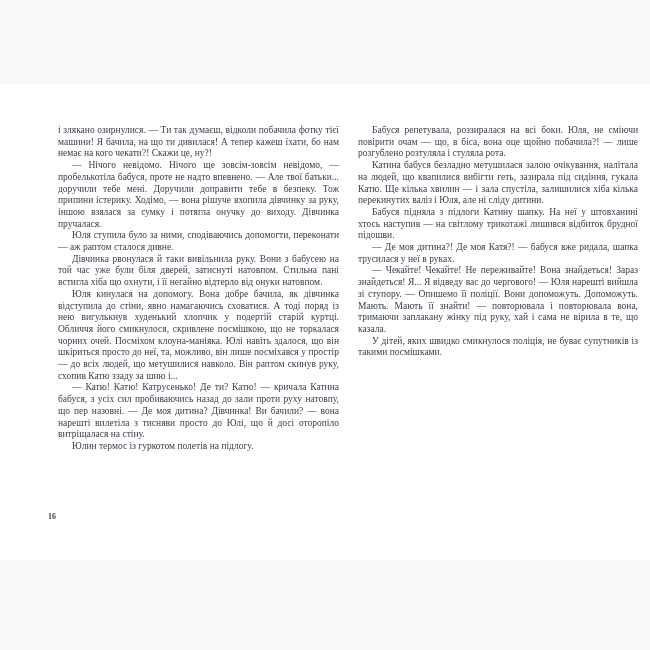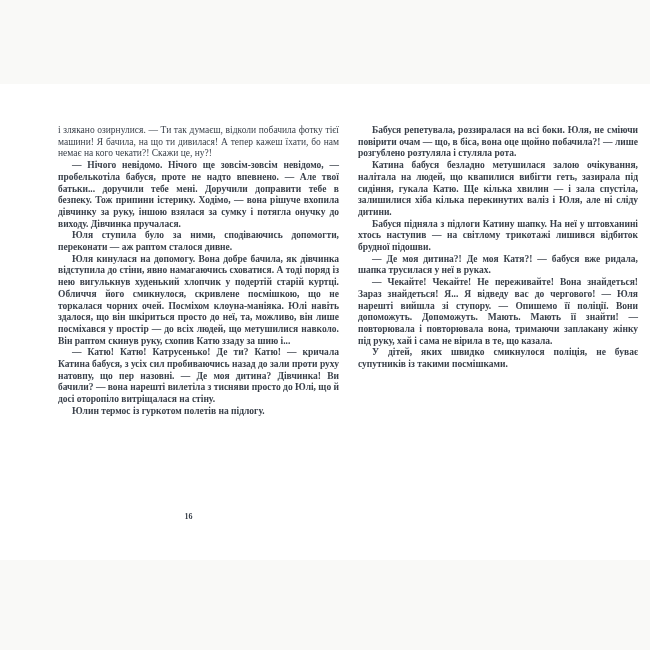--- a/index.html
+++ b/index.html
@@ -24,41 +24,42 @@
     top: 41px;
     font-size: 9.5px;
     line-height: 11.7px;
     color: var(--text, #3a414b);
     text-align: justify;
     hyphens: auto;
   }
   .text-col.left  { left: 58px;  width: 281px; }
   .text-col.right { left: 358px; width: 280px; }
   p.para { margin: 0; padding: 0; }
-  p.para.indent { text-indent: 14px; font-weight: bold; }
+  p.para.indent { text-indent: 14px; }
   .page-number {
     position: absolute;
     left: 48px;
     width: 281px;
     top: 428px;
-    text-align: center;
+    text-align: left;
     font-size: 8px;
     font-weight: bold;
     color: var(--text, #3a414b);
   }
 </style>
 </head>
 <body>
 
 <div class="screen">
   <div class="page-spread">
     <div class="text-col left">
         <p class="para">і злякано озирнулися. — Ти так думаєш, відколи побачила фотку тієї машини! Я бачила, на що ти дивилася! А тепер кажеш їхати, бо нам немає на кого чекати?! Скажи це, ну?!</p>
         <p class="para indent">— Нічого невідомо. Нічого ще зовсім-зовсім невідомо, — пробелькотіла бабуся, проте не надто впевнено. — Але твої батьки... доручили тебе мені. Доручили доправити тебе в безпеку. Тож припини істерику. Ходімо, — вона рішуче вхопила дівчинку за руку, іншою взялася за сумку і потягла онучку до виходу. Дівчинка пручалася.</p>
         <p class="para indent">Юля ступила було за ними, сподіваючись допомогти, переконати — аж раптом сталося дивне.</p>
+        <p class="para indent">Дівчинка рвонулася й таки вивільнила руку. Вони з бабусею на той час уже були біля дверей, затиснуті натовпом. Стильна пані встигла хіба що охнути, і її негайно відтерло від онуки натовпом.</p>
         <p class="para indent">Юля кинулася на допомогу. Вона добре бачила, як дівчинка відступила до стіни, явно намагаючись сховатися. А тоді поряд із нею вигулькнув худенький хлопчик у подертій старій куртці. Обличчя його смикнулося, скривлене посмішкою, що не торкалася чорних очей. Посміхом клоуна-маніяка. Юлі навіть здалося, що він шкіриться просто до неї, та, можливо, він лише посміхався у простір — до всіх людей, що метушилися навколо. Він раптом скинув руку, схопив Катю ззаду за шию і...</p>
         <p class="para indent">— Катю! Катю! Катрусенько! Де ти? Катю! — кричала Катина бабуся, з усіх сил пробиваючись назад до зали проти руху натовпу, що пер назовні. — Де моя дитина? Дівчинка! Ви бачили? — вона нарешті вилетіла з тисняви просто до Юлі, що й досі оторопіло витріщалася на стіну.</p>
         <p class="para indent">Юлин термос із гуркотом полетів на підлогу.</p>
       </div>
     <div class="text-col right">
         <p class="para indent">Бабуся репетувала, роззиралася на всі боки. Юля, не сміючи повірити очам — що, в біса, вона оце щойно побачила?! — лише розгублено розтуляла і стуляла рота.</p>
         <p class="para indent">Катина бабуся безладно метушилася залою очікування, налітала на людей, що квапилися вибігти геть, зазирала під сидіння, гукала Катю. Ще кілька хвилин — і зала спустіла, залишилися хіба кілька перекинутих валіз і Юля, але ні сліду дитини.</p>
         <p class="para indent">Бабуся підняла з підлоги Катину шапку. На неї у штовханині хтось наступив — на світлому трикотажі лишився відбиток брудної підошви.</p>
         <p class="para indent">— Де моя дитина?! Де моя Катя?! — бабуся вже ридала, шапка трусилася у неї в руках.</p>
         <p class="para indent">— Чекайте! Чекайте! Не переживайте! Вона знайдеться! Зараз знайдеться! Я... Я відведу вас до чергового! — Юля нарешті вийшла зі ступору. — Опишемо її поліції. Вони допоможуть. Допоможуть. Мають. Мають її знайти! — повторювала і повторювала вона, тримаючи заплакану жінку під руку, хай і сама не вірила в те, що казала.</p>

